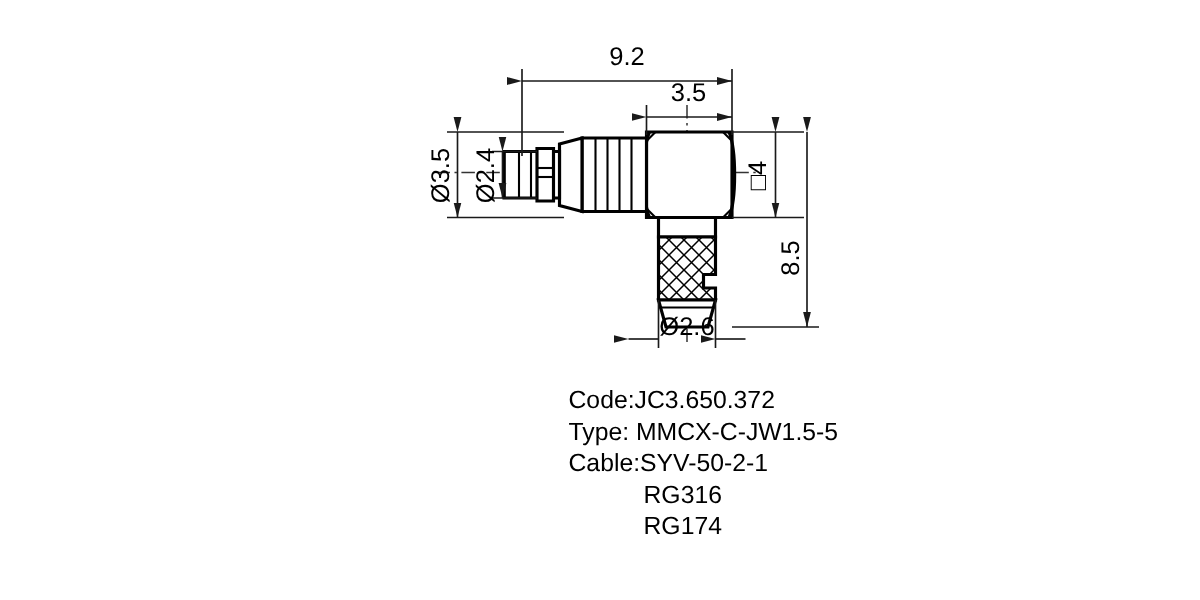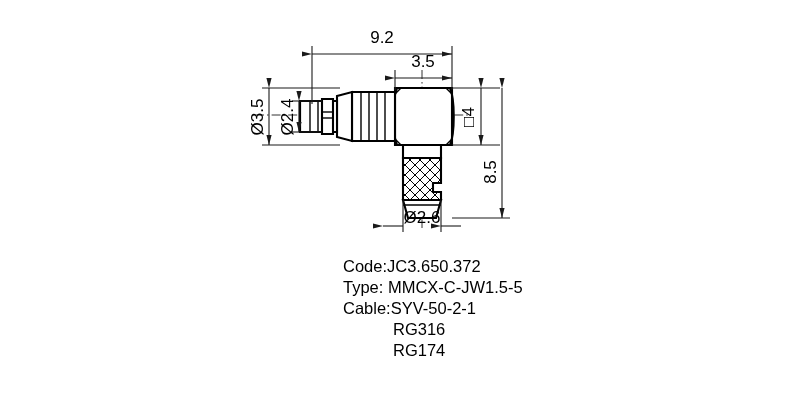--- a/index.html
+++ b/index.html
@@ -12,20 +12,21 @@
     height: 400px;
     font-family: "Liberation Sans", sans-serif;
     overflow: hidden;
     position: relative;
   }
   #drawing-root {
     position: absolute;
     left: 0; top: 0;
     width: 764px;
     height: 400px;
+    padding-left: 36px;
   }
   svg#cad {
     display: block;
     width: 800px;
     height: 400px;
   }
   .outline {
     fill: none;
     stroke: #000000;
     stroke-width: 2.1;

